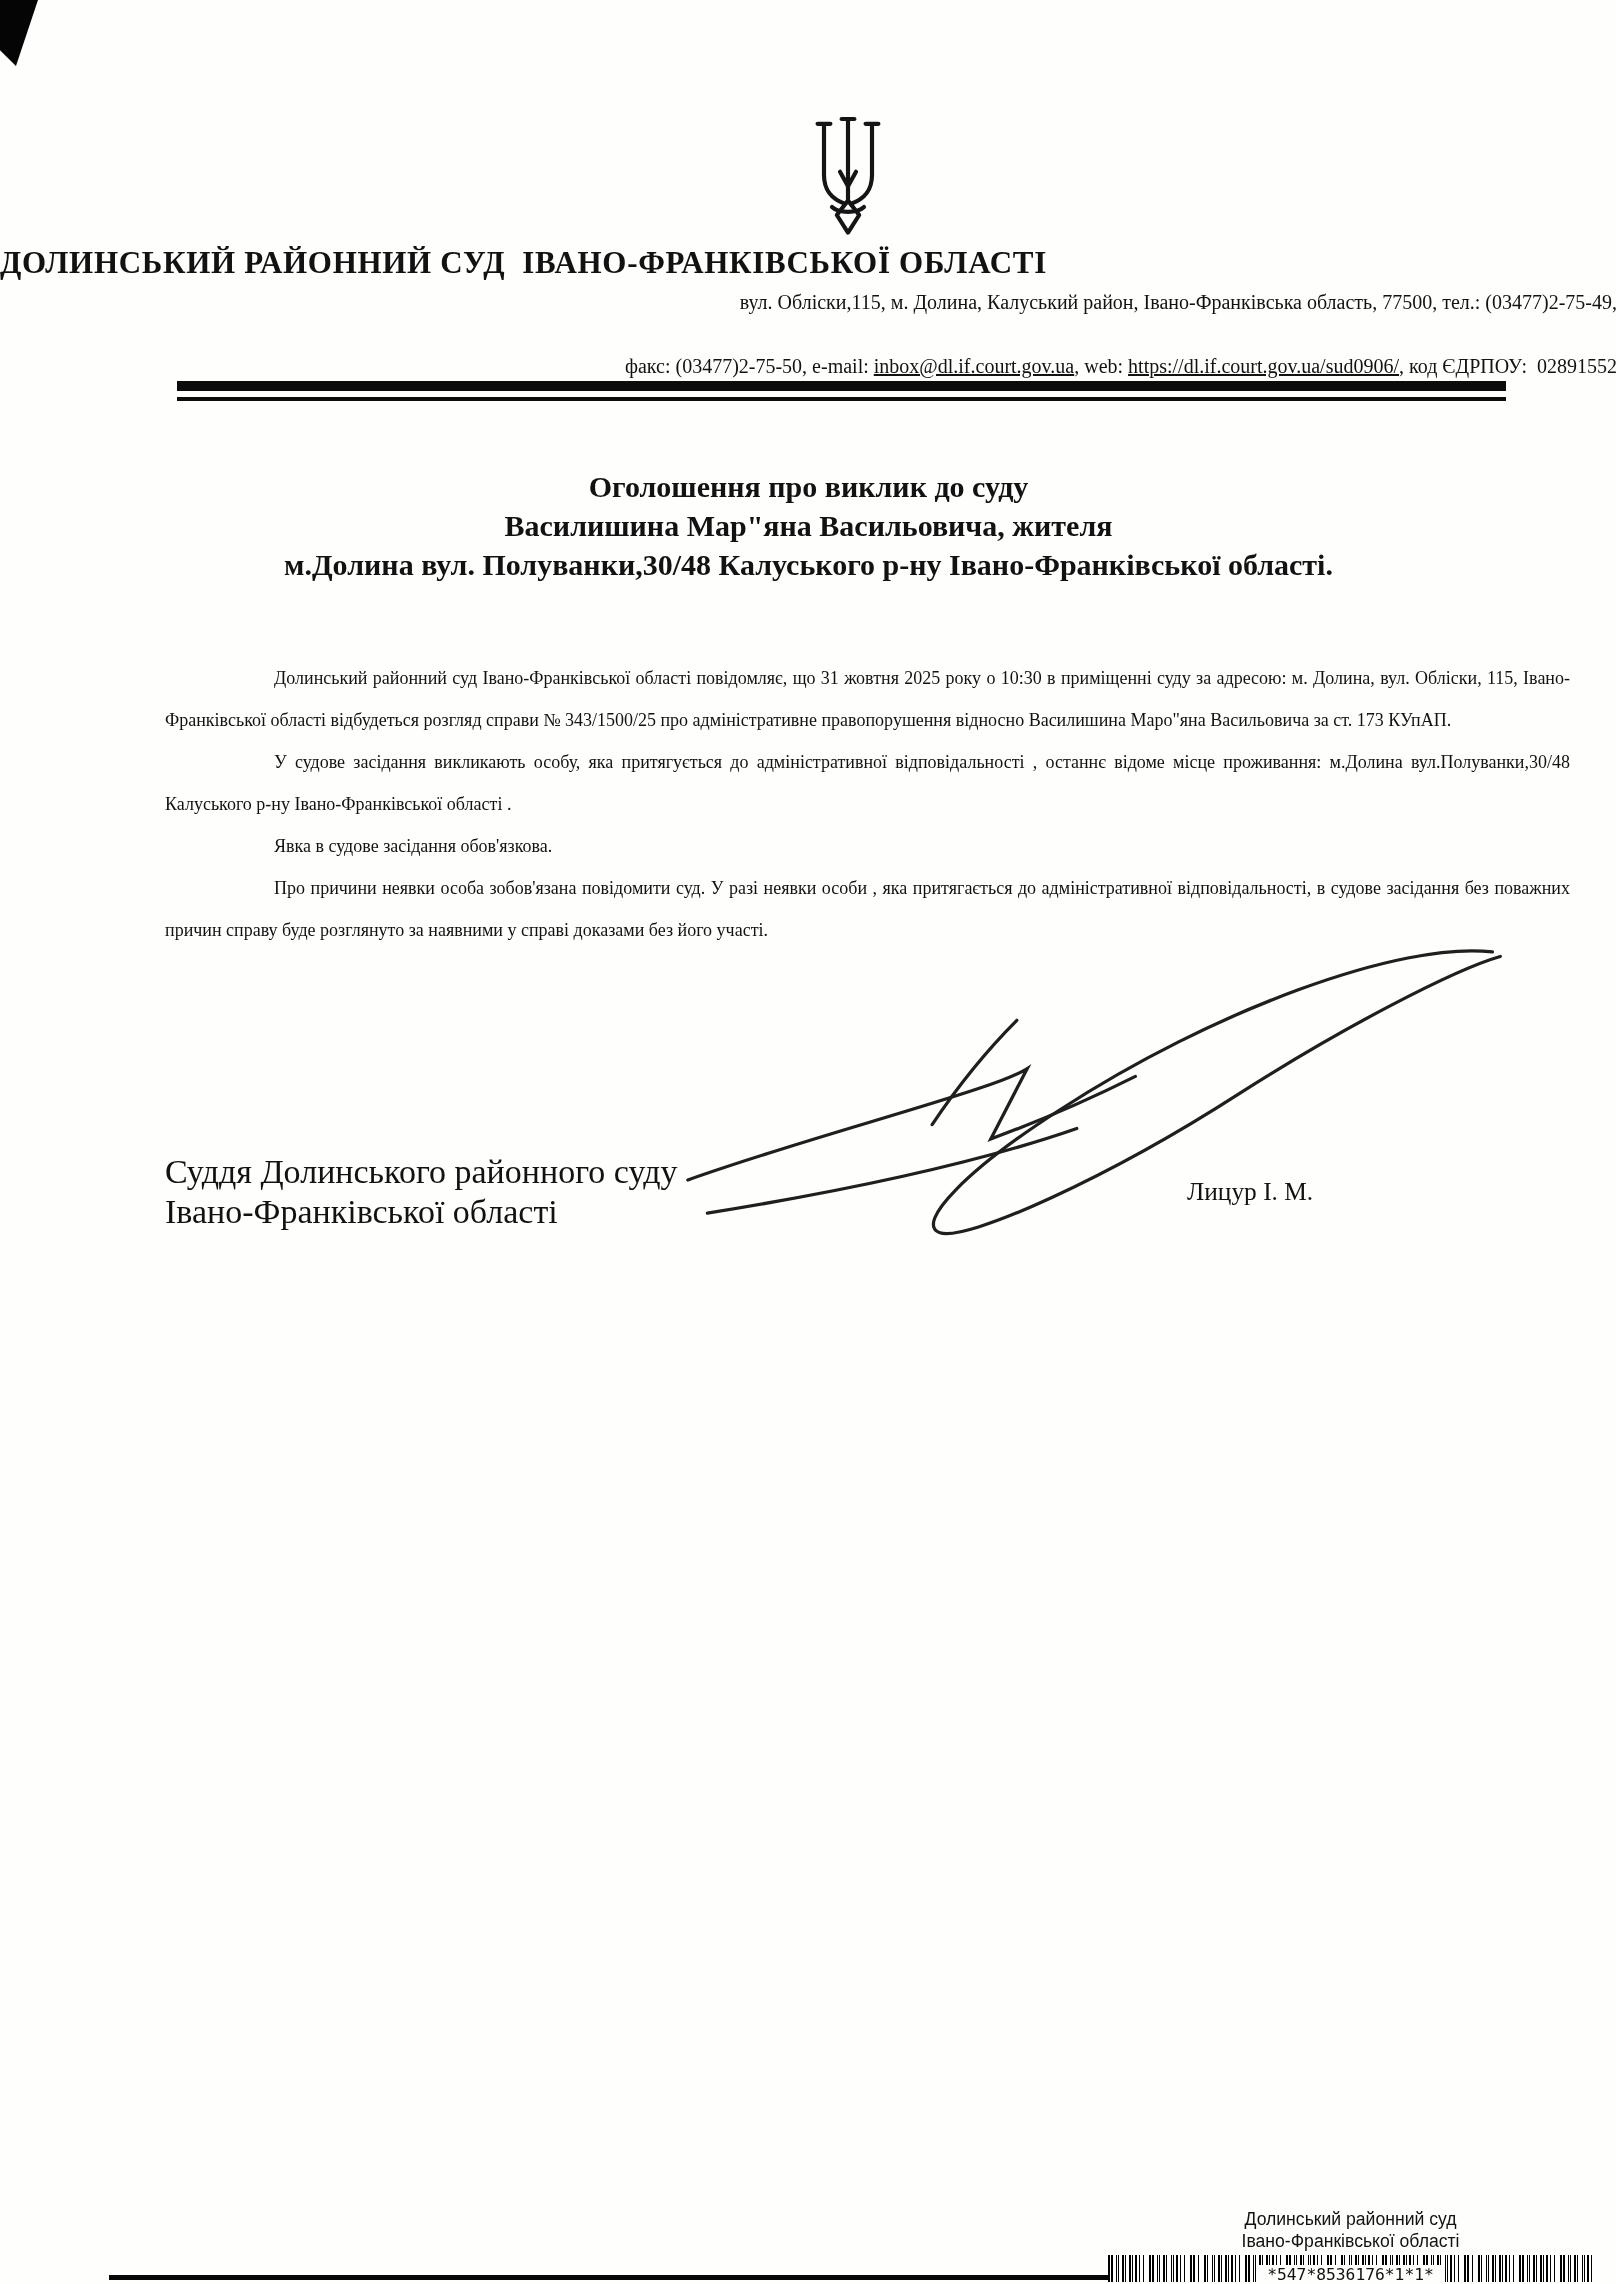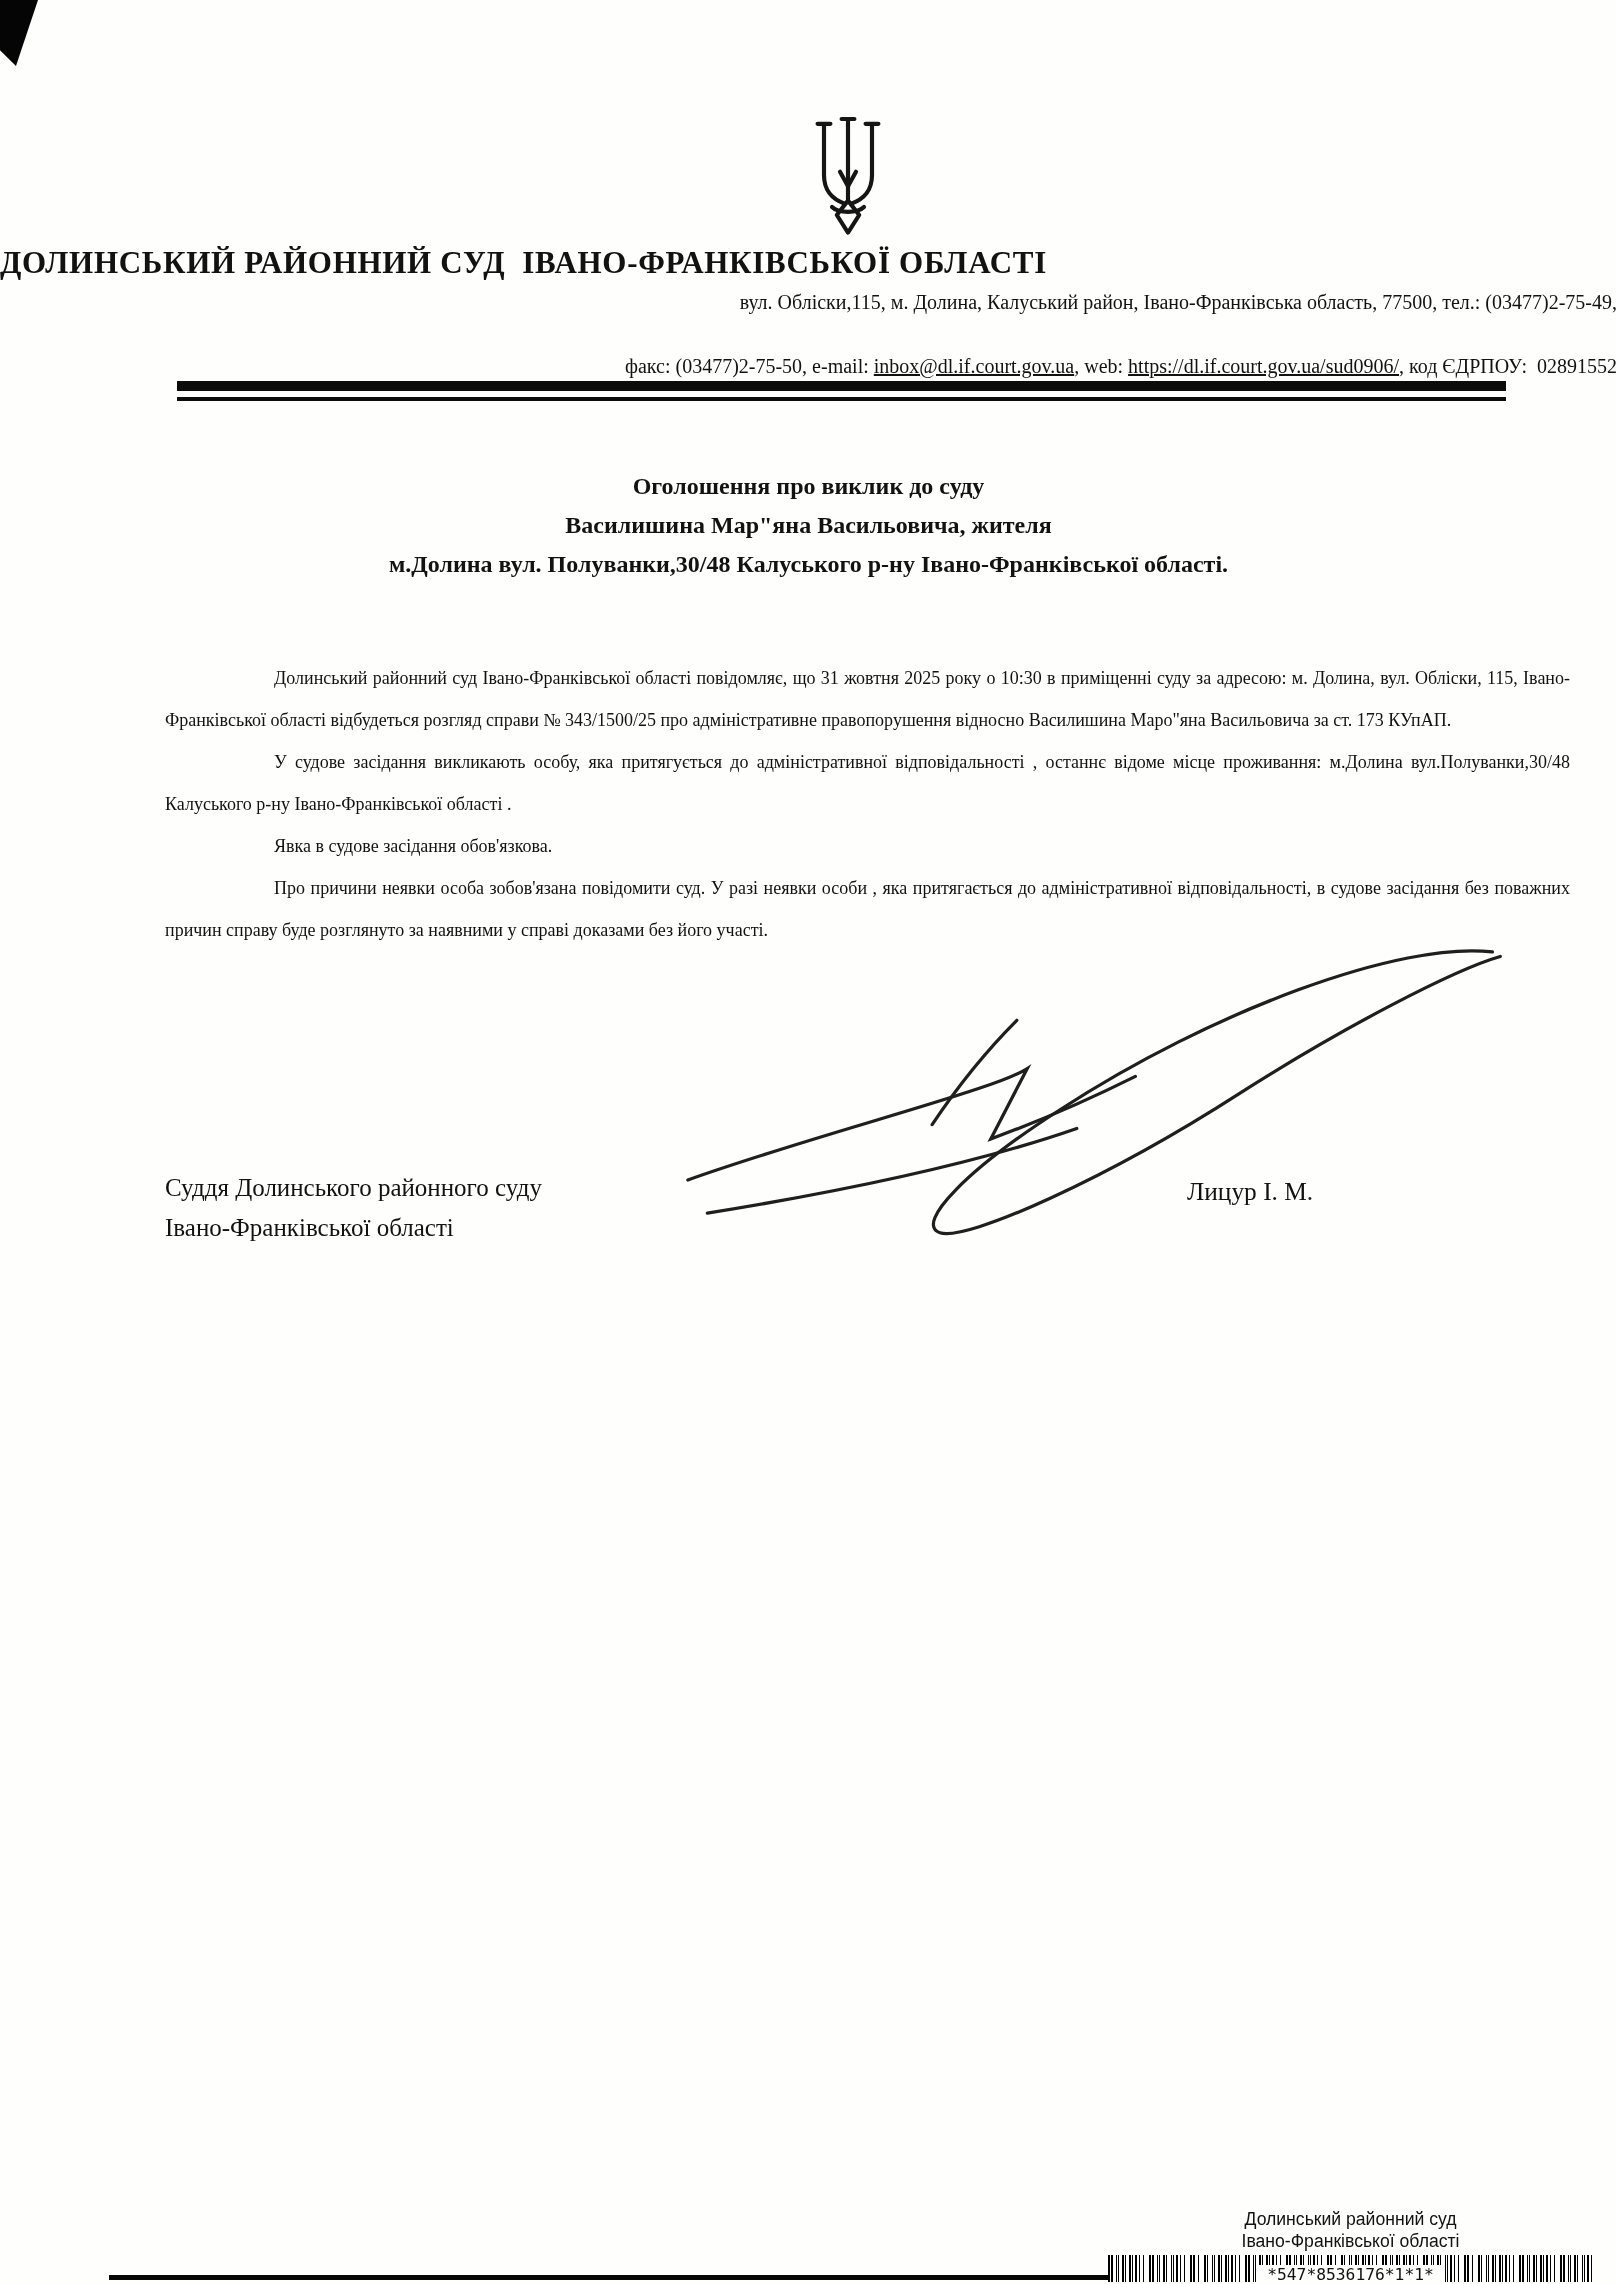--- a/index.html
+++ b/index.html
@@ -44,34 +44,34 @@
   .addr2 { top: 332px; }
   .doc-link { text-decoration: underline; }
 
   .rule { position: absolute; left: 177px; top: 381px; width: 1329px; }
   .rule-thick { height: 10.4px; background: #0c0c0c; }
   .rule-thin  { height: 3.9px;  background: #0c0c0c; margin-top: 5.9px; }
 
   
   .title-block {
     position: absolute; left: 0; top: 467px; width: 100%;
-    text-align: center; font-weight: bold; font-size: 24px; line-height: 39px;
+    text-align: center; font-weight: bold; font-size: 30px; line-height: 39px;
   }
 
   
   .paragraphs {
     position: absolute; left: 165px; top: 657px; width: 1405px;
     font-size: 18px; line-height: 42px; text-align: justify;
   }
   .paragraphs p { margin: 0; text-indent: 109px; }
 
   
   .sig-role {
     position: absolute; left: 165px; top: 1152px;
-    font-size: 25px; line-height: 40px; margin-top: 16px;
+    font-size: 34px; line-height: 40px;
   }
   .sig-name {
     position: absolute; left: 1187px; top: 1177px; font-size: 25.4px;
   }
   .signature-svg {
     position: absolute; left: 652px; top: 929px; width: 873px; height: 326px;
     pointer-events: none; z-index: 2;
   }
 
   

